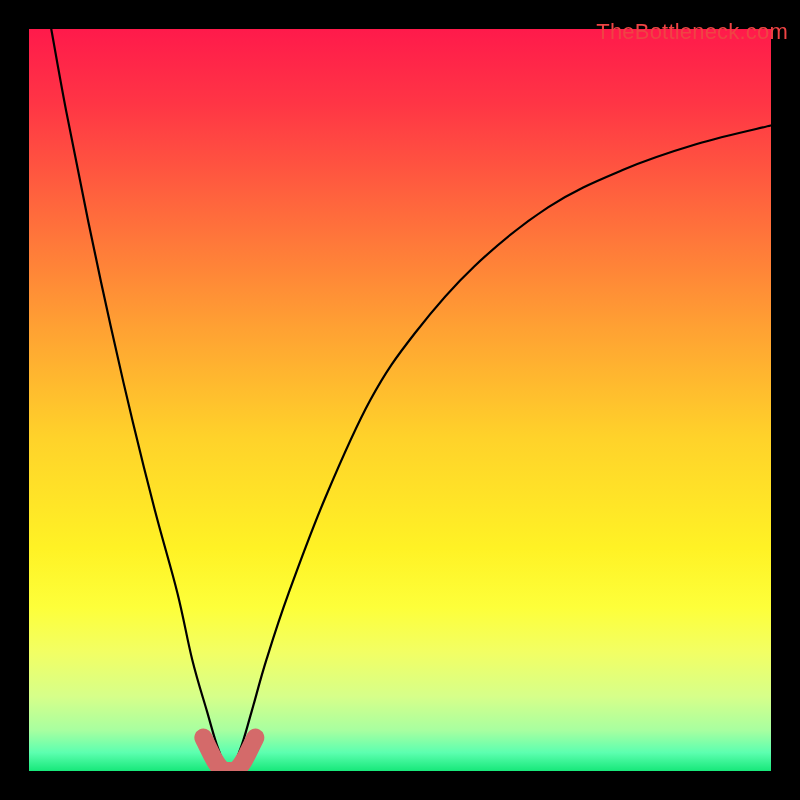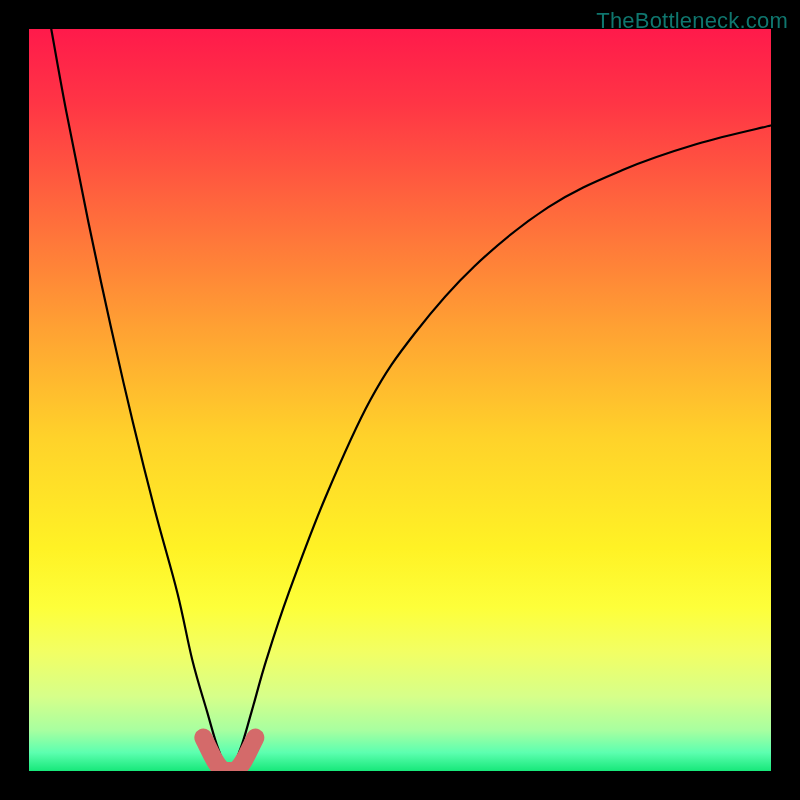--- a/index.html
+++ b/index.html
@@ -11,25 +11,25 @@
     overflow: hidden;
   }
   .container {
     position: relative;
     width: 800px;
     height: 800px;
     background: #000;
   }
   .watermark {
     position: absolute;
-    top: 8px;
+    top: 19px;
     right: 12px;
     font-family: Arial, Helvetica, sans-serif;
     font-size: 22px;
-    color: #0f766e;
+    color: #ef4444;
     font-weight: 400;
     letter-spacing: 0.2px;
     z-index: 10;
   }
   .plot-area {
     position: absolute;
     left: 29px;
     top: 29px;
     width: 742px;
     height: 742px;

